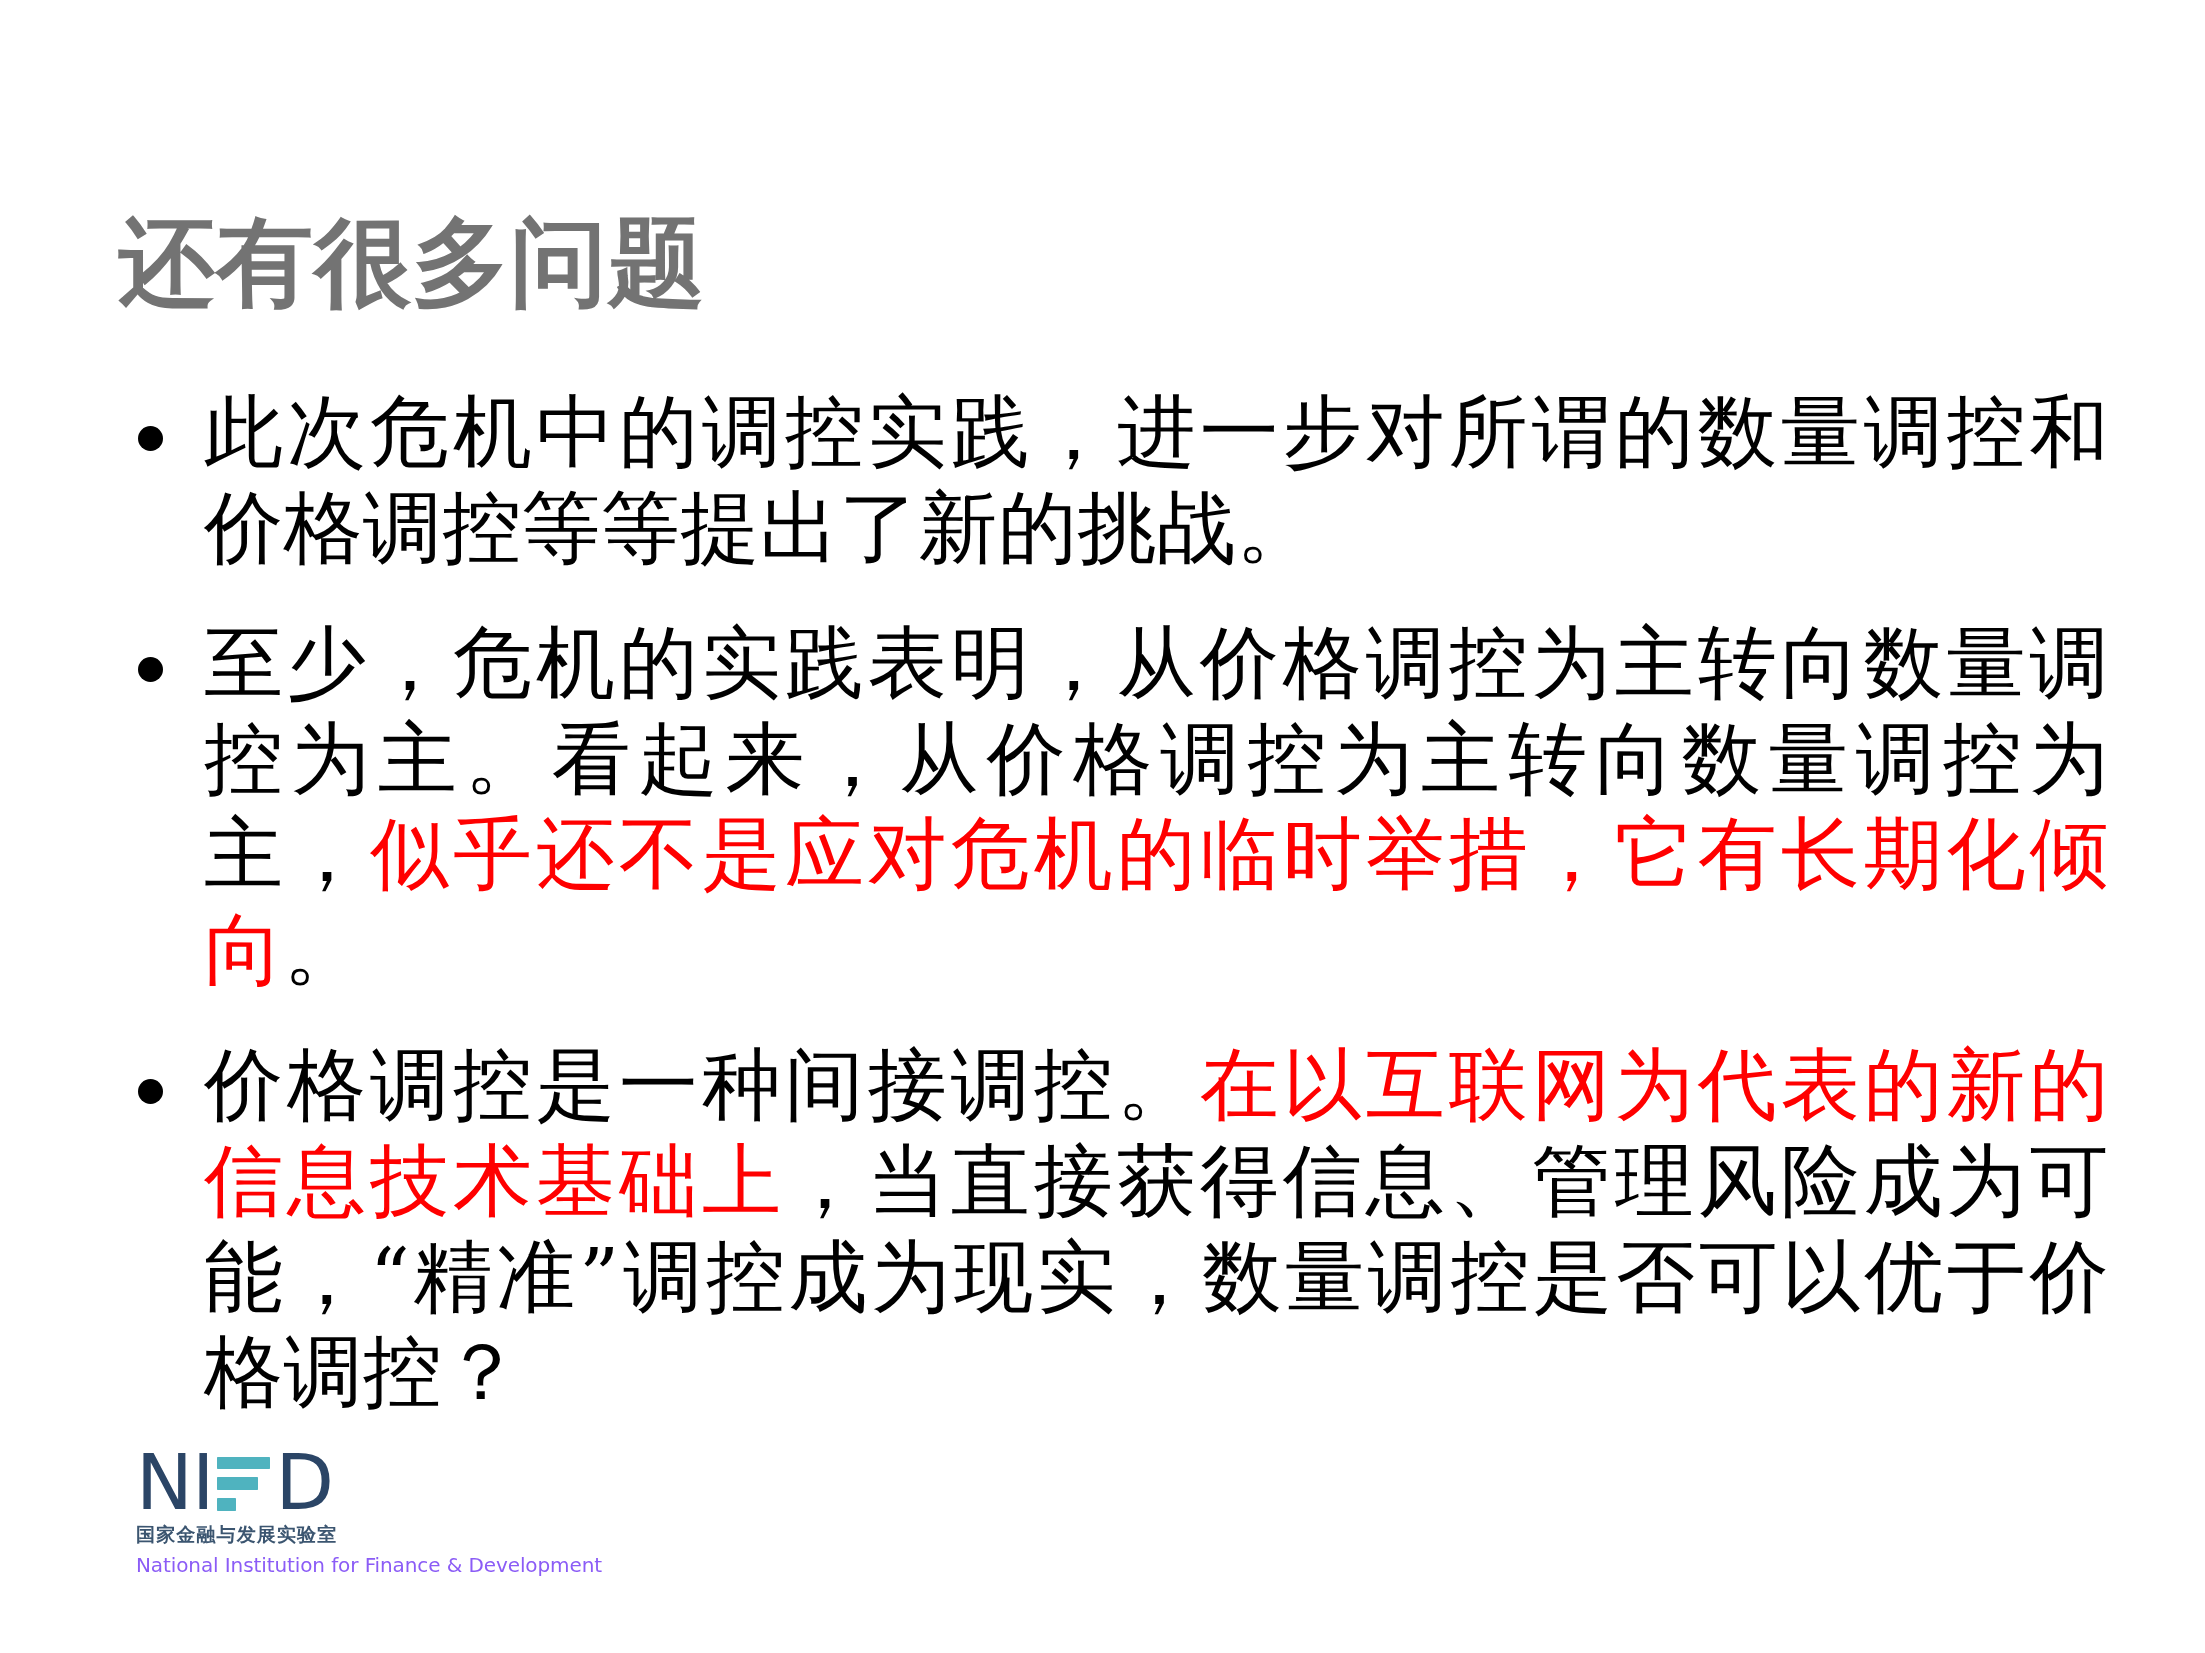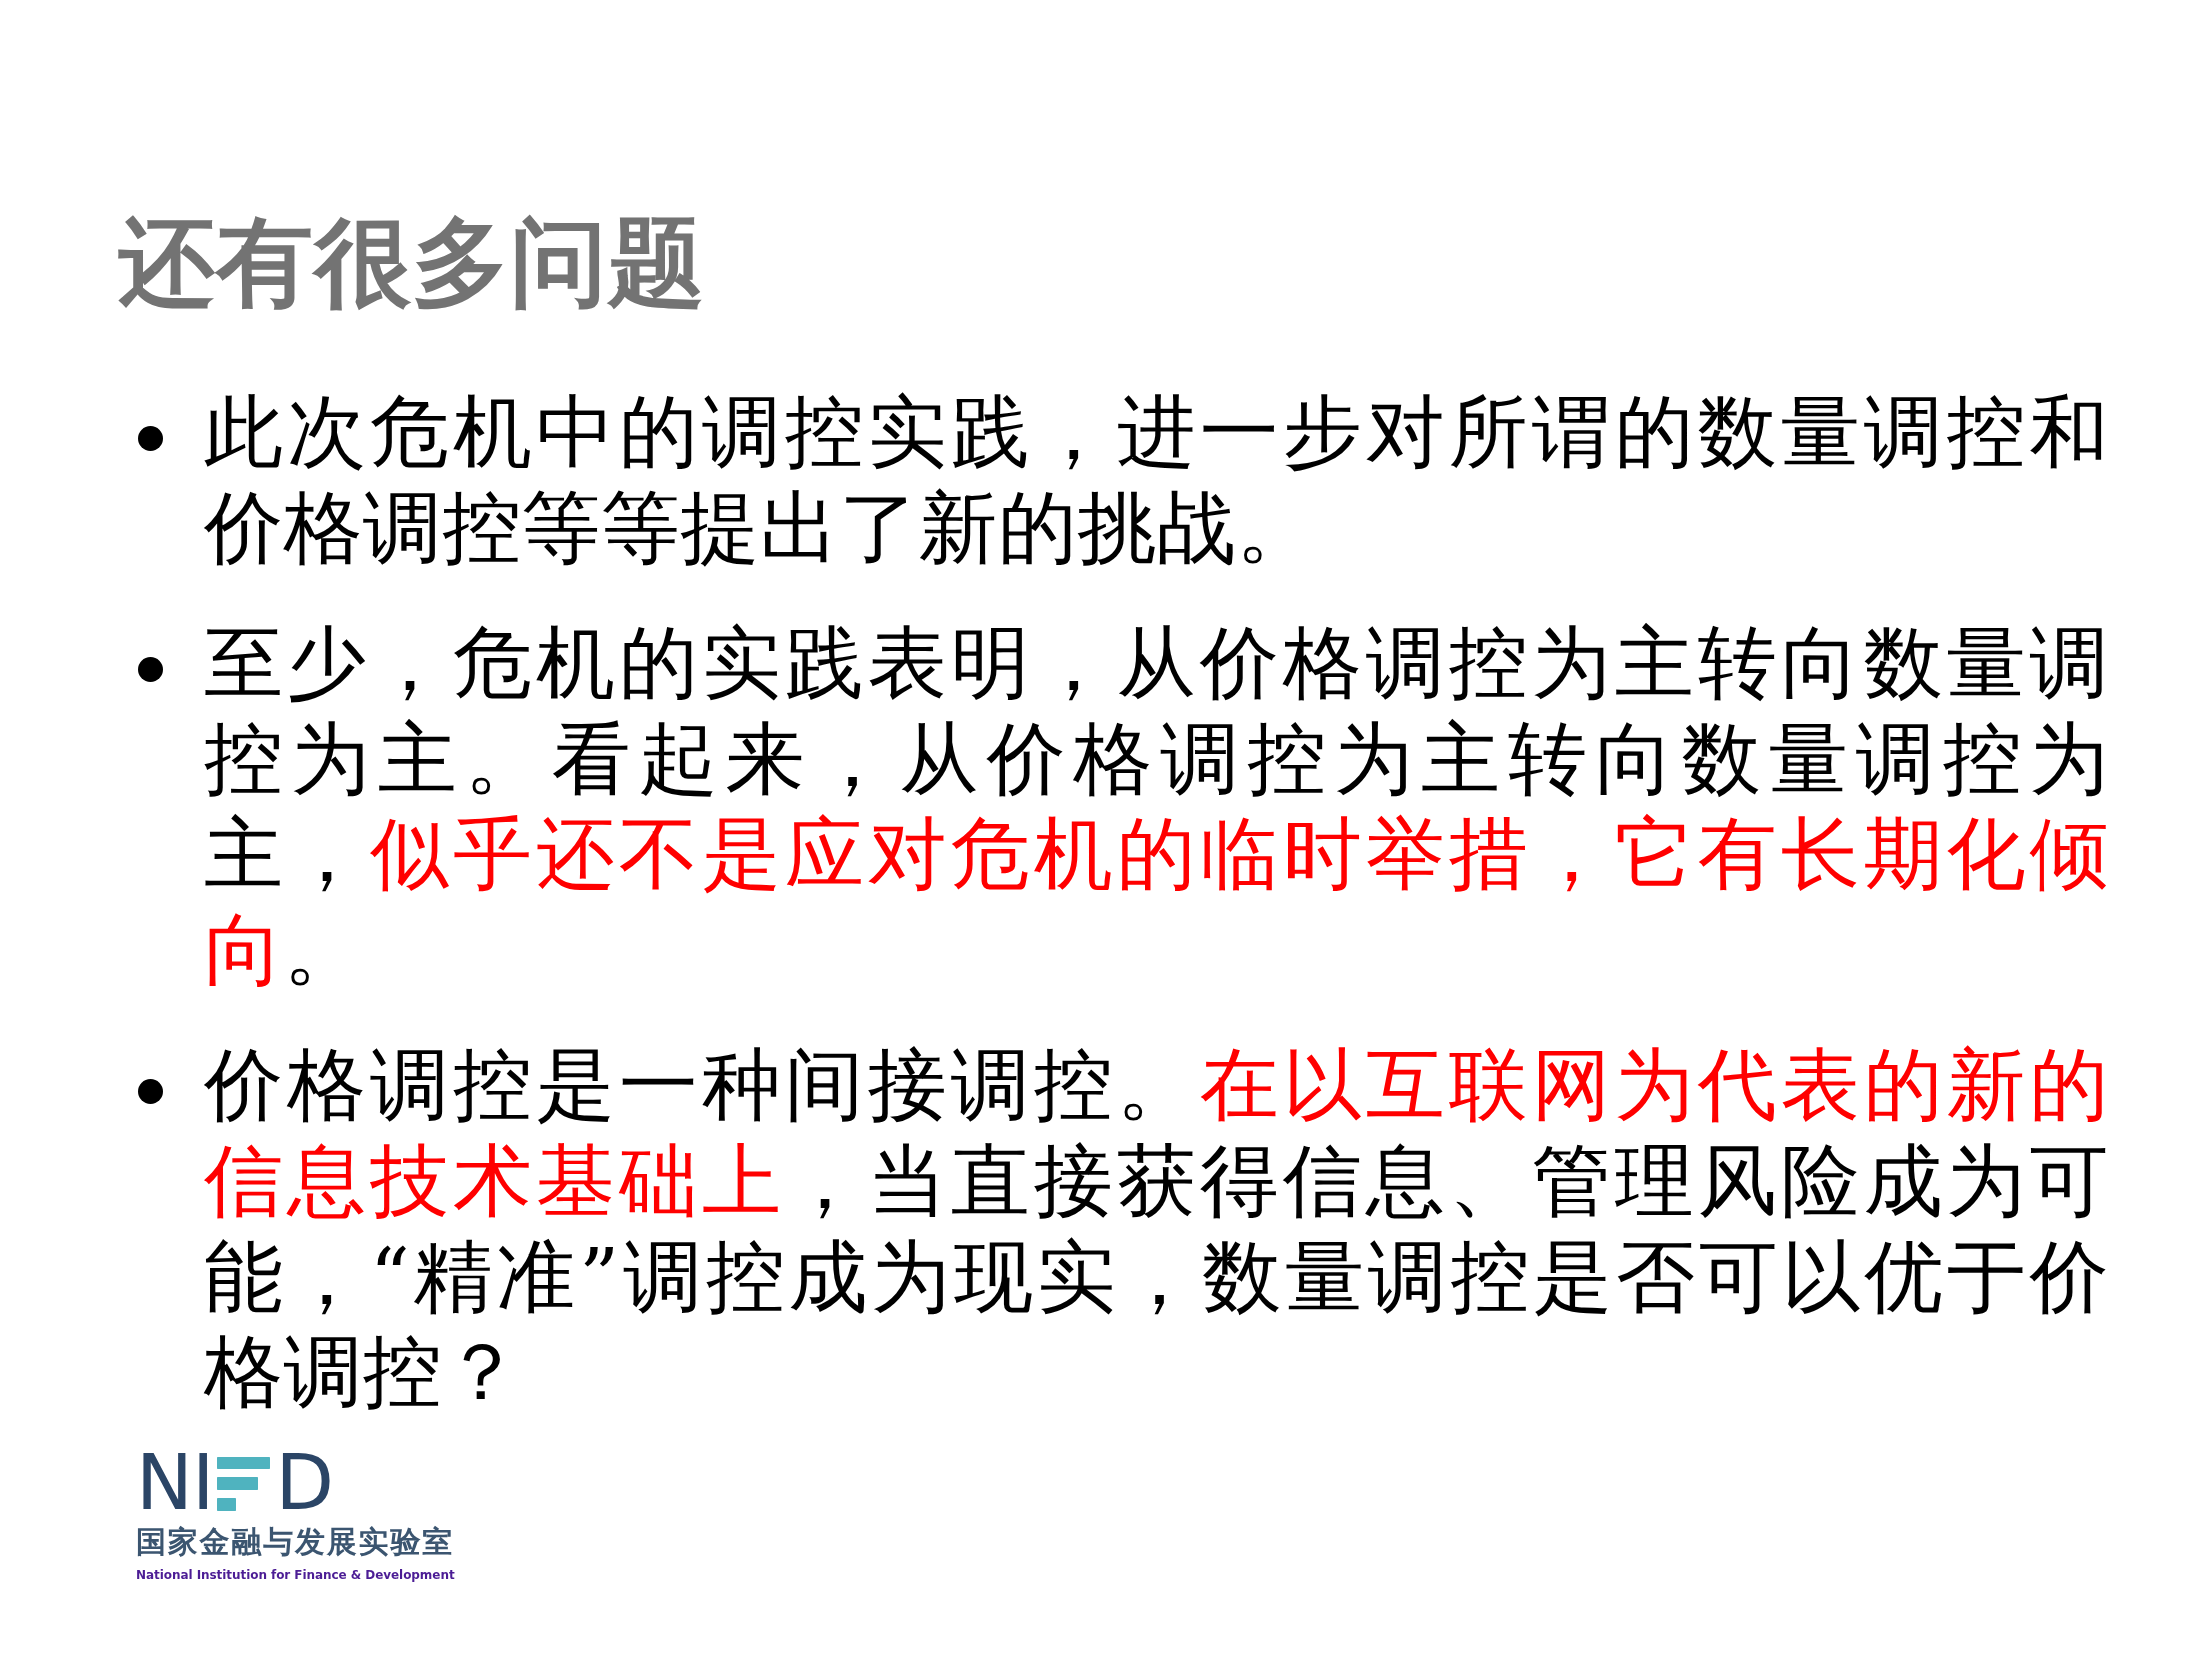--- a/index.html
+++ b/index.html
@@ -106,32 +106,32 @@
     border-radius: 0.7px;
   }
   #logo-f i.b1 { top: 1.5px;  width: 53px; }
   #logo-f i.b2 { top: 22px; width: 41px; }
   #logo-f i.b3 { top: 43px; width: 19px; }
 
   #logo-cn {
     margin-top: 10.3px;
     font-family: "DejaVu Sans", "Liberation Sans", sans-serif;
     font-weight: 600;
-    font-size: 30px;
+    font-size: 19px;
     letter-spacing: 0.06em;
     color: #3b5570;
     white-space: nowrap;
   }
   #logo-en {
     margin-top: 5.1px;
     font-family: "DejaVu Sans", "Liberation Sans", sans-serif;
-    font-weight: 700;
-    font-size: 12px;
+    font-weight: 400;
+    font-size: 20px;
     letter-spacing: -0.005em;
-    color: #4c1d95;
+    color: #8b5cf6;
     white-space: nowrap;
   }
 </style>
 </head>
 <body>
 
 <div id="slide">
 
   <h1 id="title">还有很多问题</h1>
 

